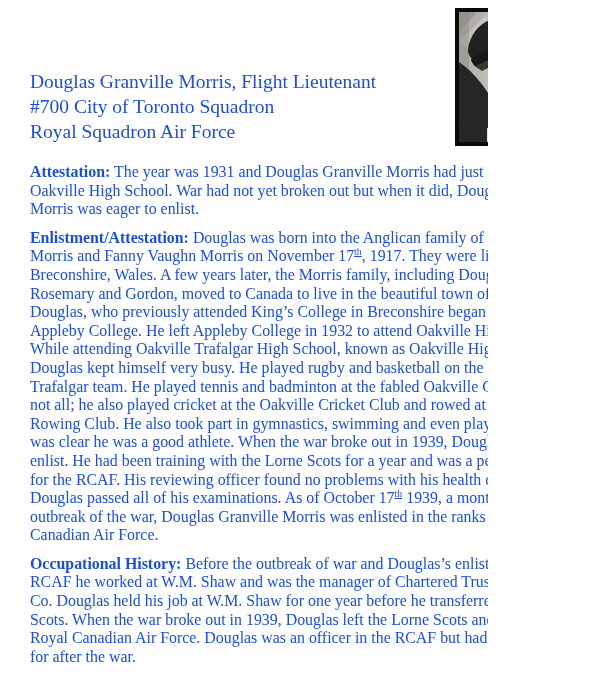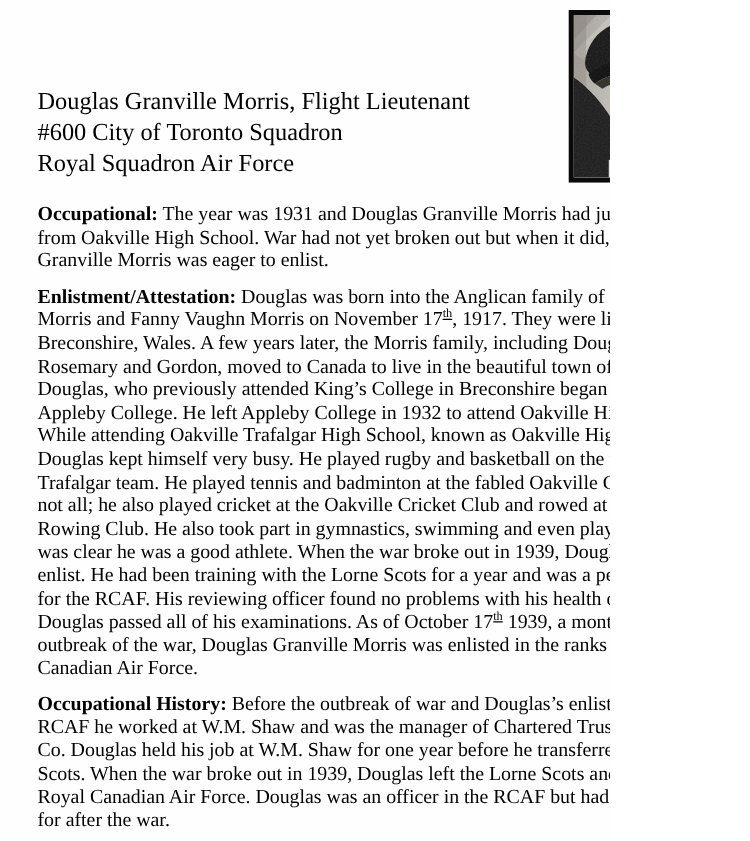--- a/index.html
+++ b/index.html
@@ -7,21 +7,21 @@
     padding: 0;
     background: #ffffff;
   }
   .page {
     position: relative;
     width: 488px;
     height: 673px;
     background: #fefefe;
     overflow: hidden;
     font-family: "Liberation Serif", "DejaVu Serif", serif;
-    color: #000000;
+    color: #1d4ed8;
   }
   .photo-frame {
     position: absolute;
     left: 455px;
     top: 8px;
     width: 90px;
     height: 130px;
     border: 4px solid #0a0a0a;
     background: #c4c2bc;
   }
@@ -121,23 +121,23 @@
         <path d="M31,15 L37,15 L36,18 L32,18 Z" fill="#8d877a"></path>
         <circle cx="34" cy="22" r="2.2" fill="#5c554a"></circle>
         <rect x="44" y="26" width="5.5" height="3" fill="#c7c2b6" transform="rotate(9 46 27)"></rect>
       </g>
       <rect width="90" height="130" filter="url(#grain)" opacity="0.13"></rect>
     </svg>
   </div>
 
   <div class="title-block">
     <div class="title-line">Douglas Granville Morris, Flight Lieutenant</div>
-    <div class="title-line">#600 City of Toronto Squadron</div>
+    <div class="title-line">#700 City of Toronto Squadron</div>
     <div class="title-line">Royal Squadron Air Force</div>
   </div>
 
   <div class="body-text">
-    <p class="para"><b>Occupational:</b><span> The year was 1931 and Douglas Granville Morris had just graduated from Oakville High School. War had not yet broken out but when it did, Douglas Granville Morris was eager to enlist.</span></p>
+    <p class="para"><b>Attestation:</b><span> The year was 1931 and Douglas Granville Morris had just graduated from Oakville High School. War had not yet broken out but when it did, Douglas Granville Morris was eager to enlist.</span></p>
     <p class="para"><b>Enlistment/Attestation:</b><span> Douglas was born into the Anglican family of Brinley Morgan Morris and Fanny Vaughn Morris on November 17</span><sup>th</sup><span>, 1917. They were living in Breconshire, Wales. A few years later, the Morris family, including Douglas’s siblings, Rosemary and Gordon, moved to Canada to live in the beautiful town of Oakville. Douglas, who previously attended King’s College in Breconshire began schooling at Appleby College. He left Appleby College in 1932 to attend Oakville High School. While attending Oakville Trafalgar High School, known as Oakville High School, Douglas kept himself very busy. He played rugby and basketball on the first Oakville Trafalgar team. He played tennis and badminton at the fabled Oakville Club. But that’s not all; he also played cricket at the Oakville Cricket Club and rowed at the Argonaut Rowing Club. He also took part in gymnastics, swimming and even played hockey. It was clear he was a good athlete. When the war broke out in 1939, Douglas was ready to enlist. He had been training with the Lorne Scots for a year and was a perfect candidate for the RCAF. His reviewing officer found no problems with his health or education and Douglas passed all of his examinations. As of October 17</span><sup>th</sup><span> 1939, a month after the outbreak of the war, Douglas Granville Morris was enlisted in the ranks of the Royal Canadian Air Force.</span></p>
     <p class="para"><b>Occupational History:</b><span> Before the outbreak of war and Douglas’s enlistment in the RCAF he worked at W.M. Shaw and was the manager of Chartered Trust and Executor Co. Douglas held his job at W.M. Shaw for one year before he transferred into the Lorne Scots. When the war broke out in 1939, Douglas left the Lorne Scots and enlisted in the Royal Canadian Air Force. Douglas was an officer in the RCAF but had not made plans for after the war.</span></p>
   </div>
 
 </div>
 
 </body></html>

